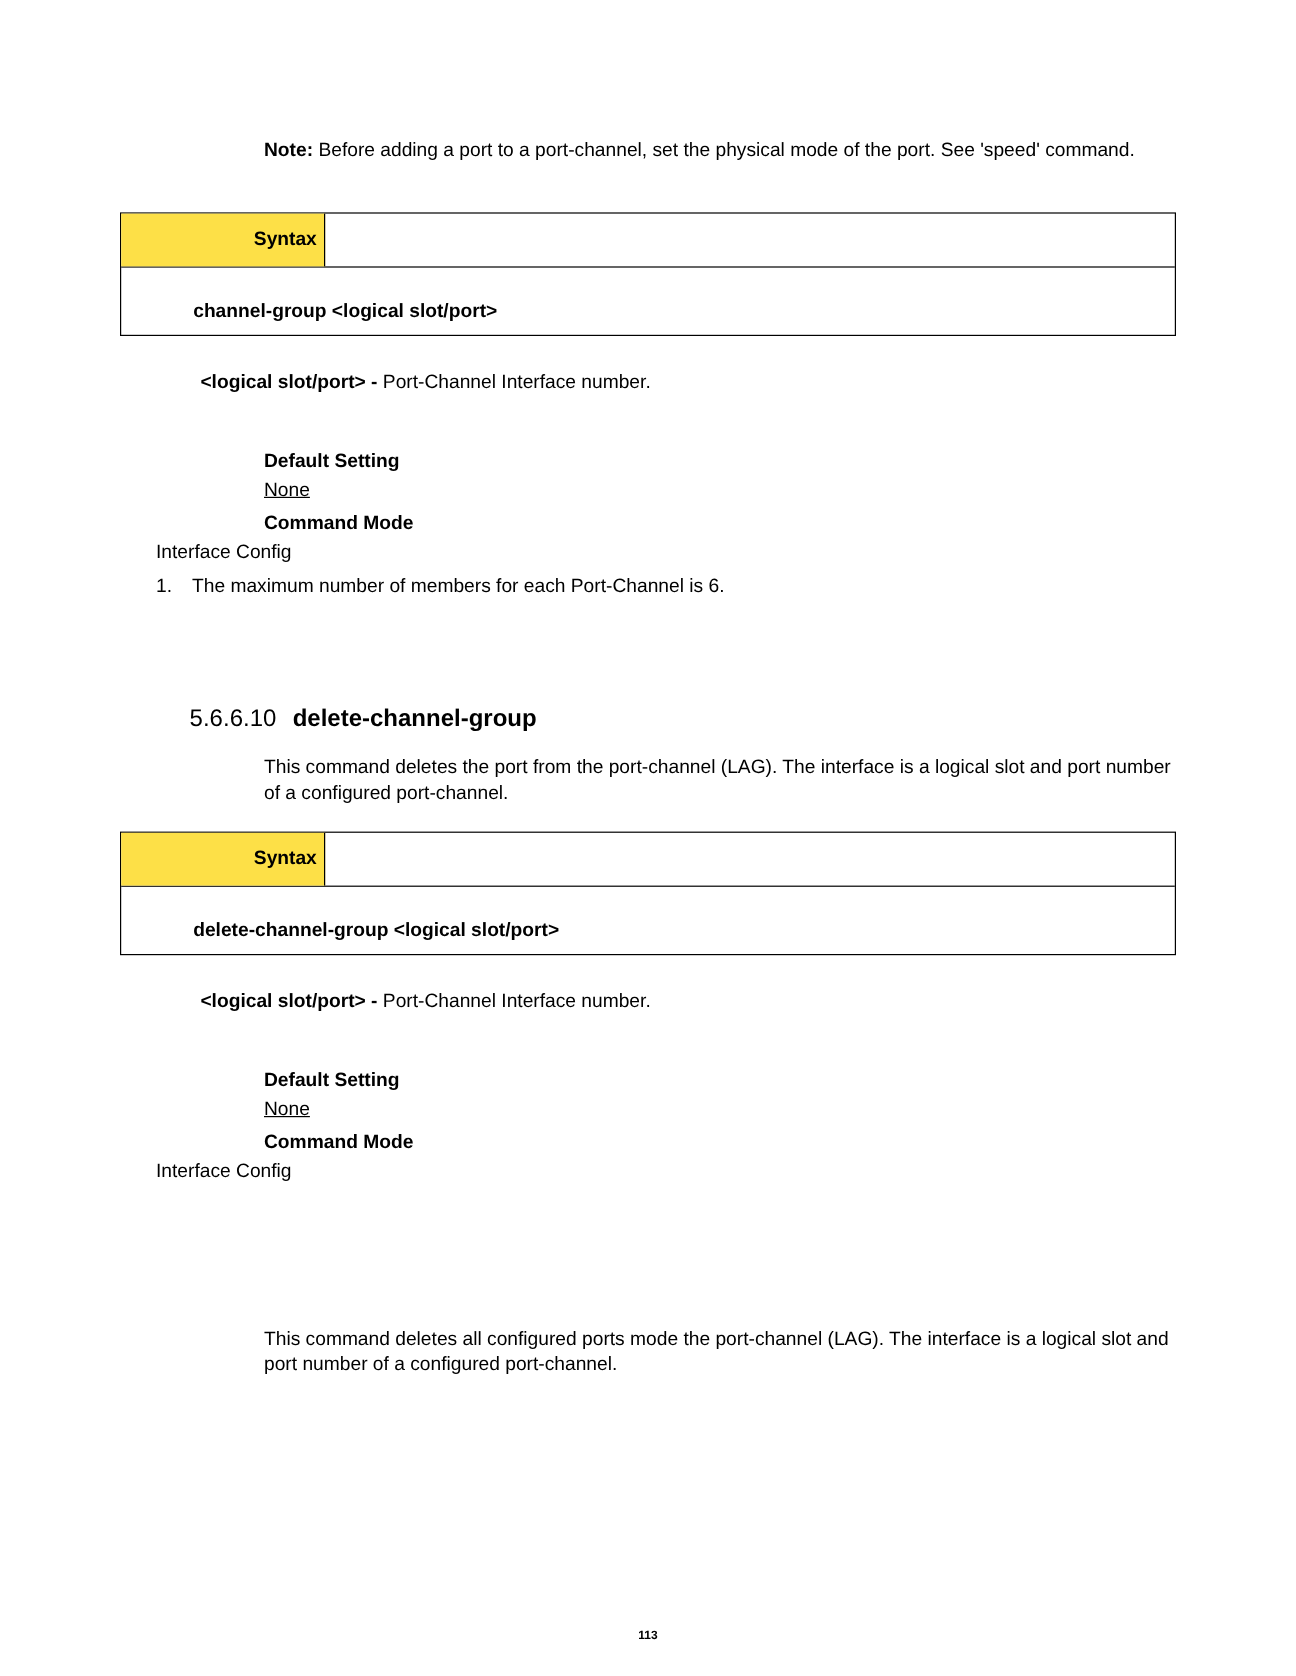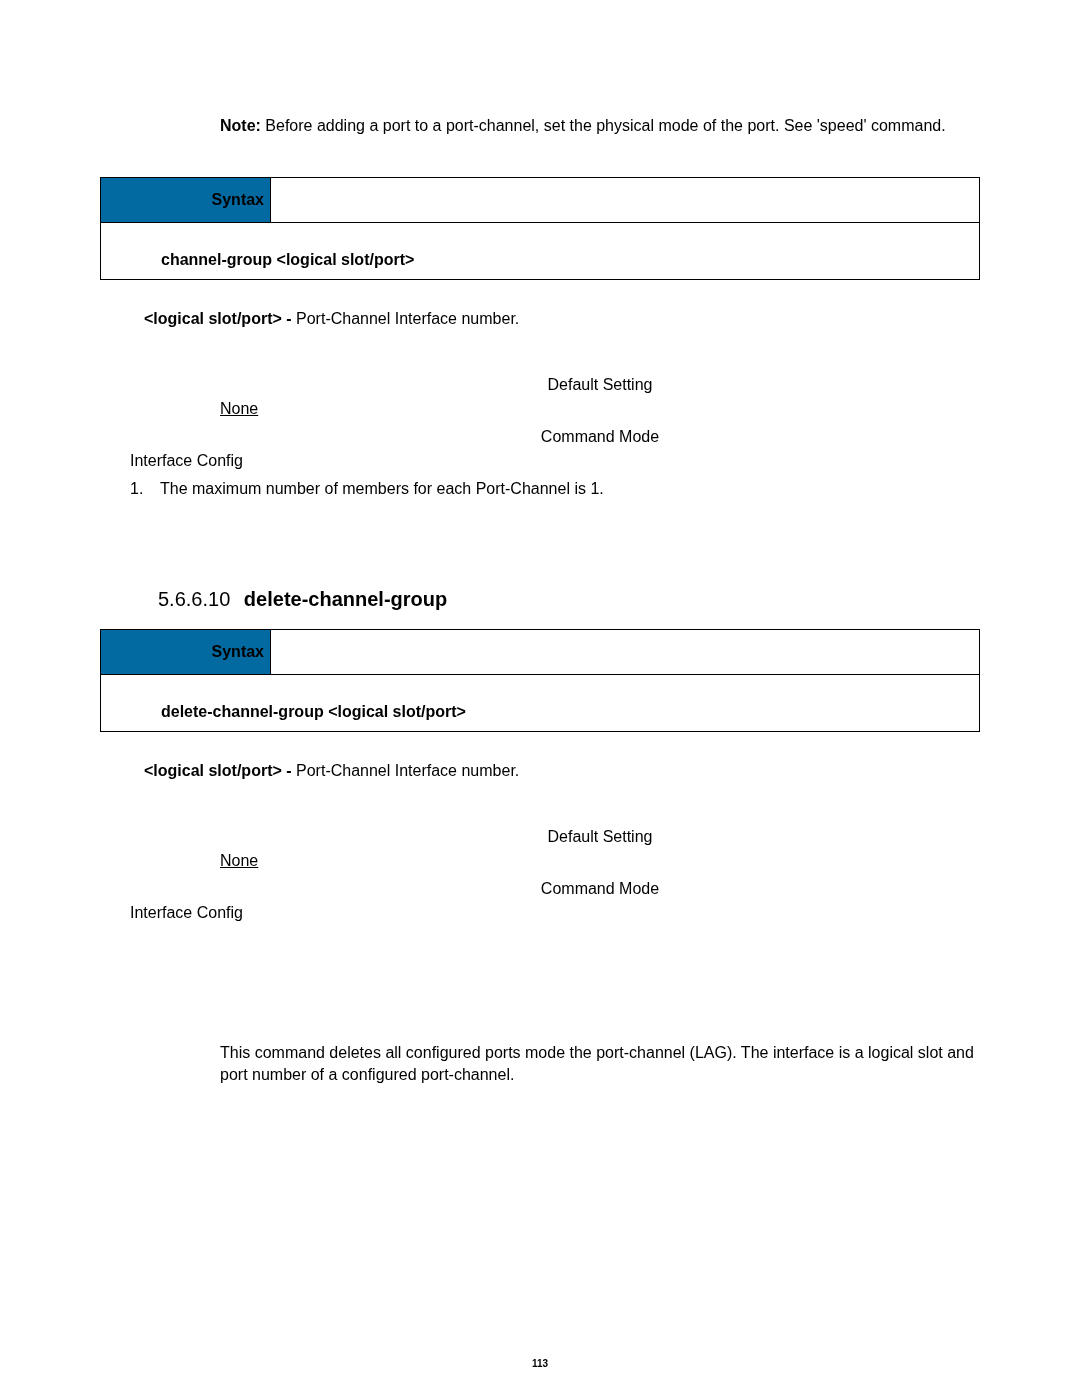--- a/index.html
+++ b/index.html
@@ -28,45 +28,44 @@
   }
   .syntax-header {
     height: 44px;
     position: relative;
   }
   .syntax-label-cell {
     position: absolute;
     left: 0; top: 0;
     width: 170px;
     height: 44px;
-    background: #0369a1;
+    background: #fde047;
     border-right: 1px solid #000;
     display: flex;
     align-items: center;
     justify-content: flex-end;
     padding-right: 6px;
     font-weight: bold;
   }
   .syntax-body {
     border-top: 1px solid #000;
     padding: 28px 10px 10px 60px;
     font-weight: bold;
   }
   .param-line {
-    margin-left: 44px;
+    margin-left: 67px;
     margin-bottom: 48px;
   }
   .param-line .bold { font-weight: bold; }
   .indent-block {
     margin-left: 120px;
   }
   .subhead {
-    font-weight: normal;
+    font-weight: bold;
     margin-bottom: 6px;
-    text-align: center;
   }
   .value {
     margin-bottom: 10px;
     text-decoration: underline;
   }
   .flush-value {
     margin-left: 30px;
     margin-bottom: 10px;
   }
   .usage-list {
@@ -133,29 +132,30 @@
   <div class="indent-block">
     <div class="subhead">Default Setting</div>
     <div class="value">None</div>
     <div class="subhead">Command Mode</div>
   </div>
   <div class="flush-value">Interface Config</div>
 
   <div class="usage-list">
     <div class="usage-item">
       <span class="usage-num">1.</span>
-      <span>The maximum number of members for each Port-Channel is 1.</span>
+      <span>The maximum number of members for each Port-Channel is 6.</span>
     </div>
   </div>
 
   <div class="section-heading">
     <span class="secnum">5.6.6.10</span>
     <span class="sectitle">delete-channel-group</span>
   </div>
 
+  <div class="section-desc">This command deletes the port from the port-channel (LAG). The interface is a logical slot and port number of a configured port-channel.</div>
 
   <div class="syntax-box">
     <div class="syntax-header">
       <div class="syntax-label-cell">
         <span>Syntax</span>
       </div>
     </div>
     <div class="syntax-body">delete-channel-group &lt;logical slot/port&gt;</div>
   </div>
 

